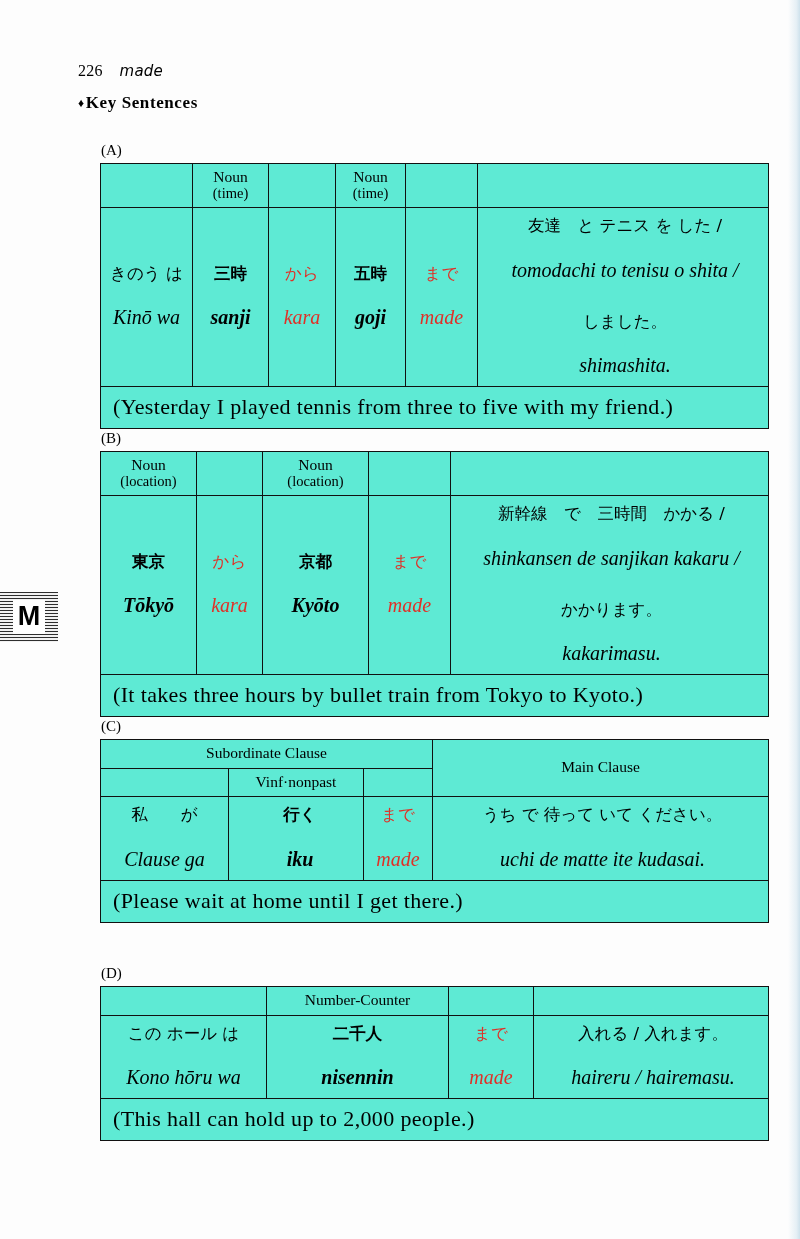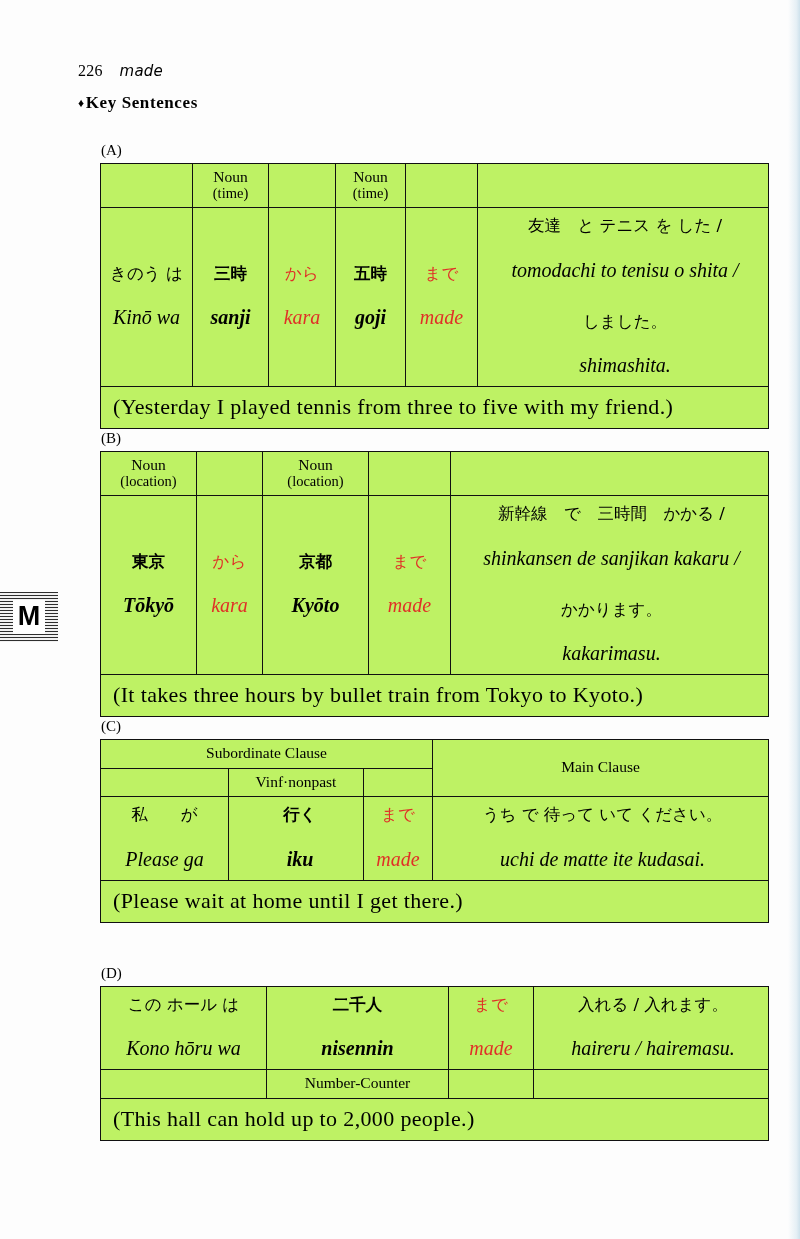--- a/index.html
+++ b/index.html
@@ -99,21 +99,21 @@
   .example-label {
     font-size: 15px;
     margin-bottom: 4px;
     padding-left: 1px;
   }
 
   table.ks {
     border-collapse: collapse;
     width: 668px;
     table-layout: fixed;
-    background: #bef264;
+    background: #5eead4;
   }
   table.ks td {
     border: 1.3px solid #111111;
     padding: 0;
     vertical-align: middle;
     text-align: center;
   }
 
   .hdr {
     font-size: 15.5px;
@@ -312,21 +312,21 @@
         <td class="hdr" rowspan="2">Main Clause</td>
       </tr>
       <tr>
         <td class="hdr"></td>
         <td class="hdr">Vinf·nonpast</td>
         <td class="hdr"></td>
       </tr>
       <tr>
         <td class="cellbox">
           <div class="jp light">私　　が</div>
-          <div class="romaji light">Please ga</div>
+          <div class="romaji light">Clause ga</div>
         </td>
         <td class="cellbox left-al">
           <div class="jp">行く</div>
           <div class="romaji">iku</div>
         </td>
         <td class="cellbox particle">
           <div class="jp light">まで</div>
           <div class="romaji">made</div>
         </td>
         <td class="wide-cell">
@@ -345,43 +345,43 @@
     <div class="example-label">(D)</div>
     <table class="ks">
       <colgroup>
         <col style="width:166px">
           <col style="width:182px">
           <col style="width:85px">
           <col style="width:235px">
       </colgroup>
       <tbody>
           <tr>
+        <td class="hdr"></td>
+        <td class="hdr">Number-Counter</td>
+        <td class="hdr"></td>
+        <td class="hdr"></td>
+      </tr>
+      <tr>
         <td class="cellbox">
           <div class="jp light">この ホール は</div>
           <div class="romaji light">Kono hōru wa</div>
         </td>
         <td class="cellbox">
           <div class="jp">二千人</div>
           <div class="romaji">nisennin</div>
         </td>
         <td class="cellbox particle">
           <div class="jp light">まで</div>
           <div class="romaji">made</div>
         </td>
         <td class="wide-cell">
           <div class="jp light">入れる / 入れます。</div>
           <div class="romaji light">haireru / hairemasu.</div>
         </td>
       </tr>
       <tr>
-        <td class="hdr"></td>
-        <td class="hdr">Number-Counter</td>
-        <td class="hdr"></td>
-        <td class="hdr"></td>
-      </tr>
-      <tr>
         <td class="translation" colspan="4">(This hall can hold up to 2,000 people.)</td>
       </tr>
     </tbody>
       </table>
   </div>
 
 </div>
 
 </body></html>

